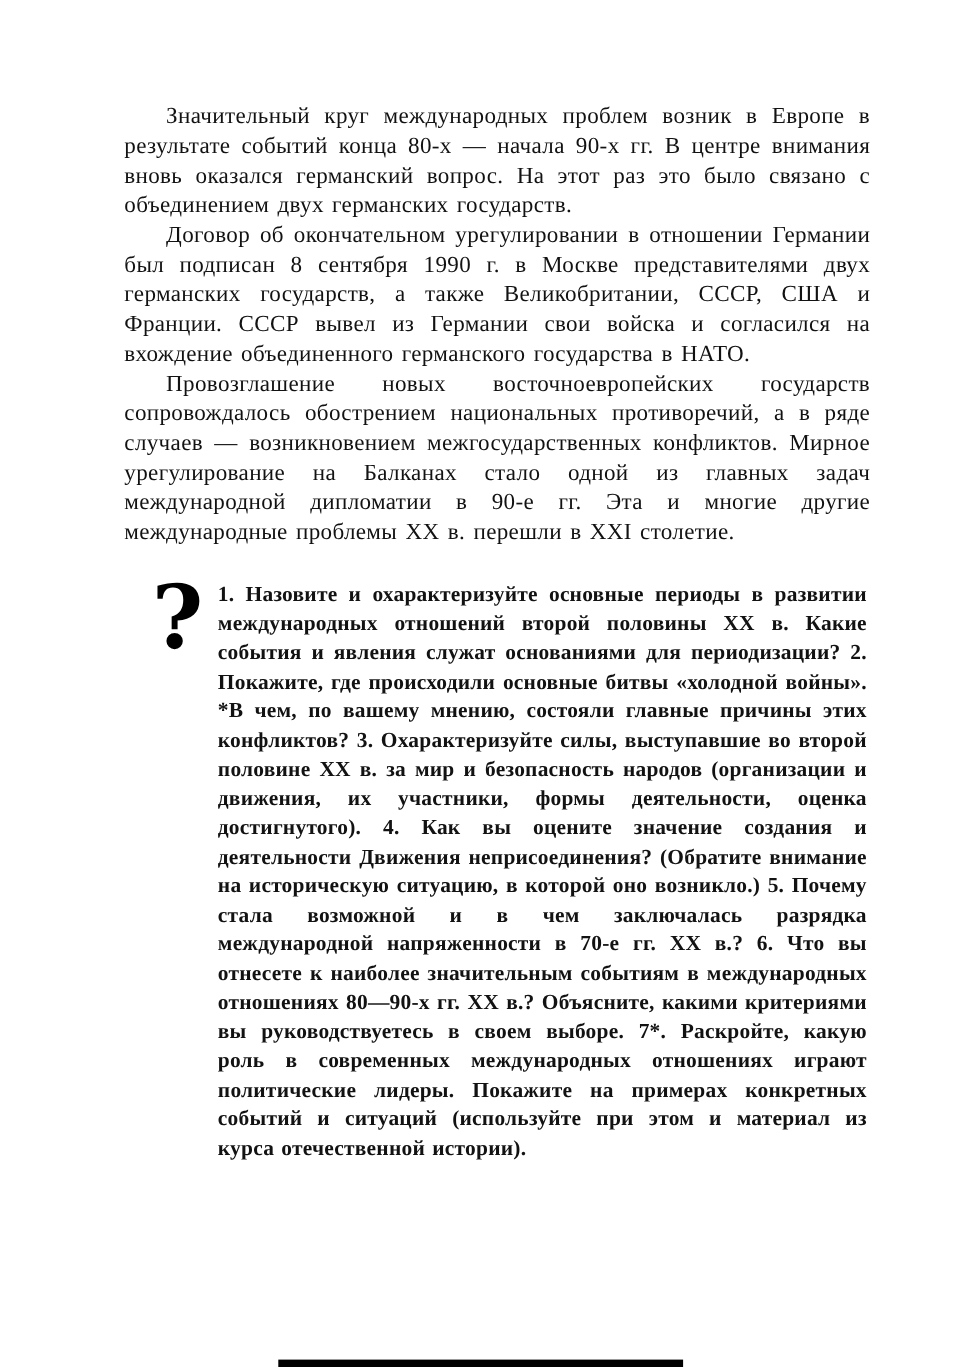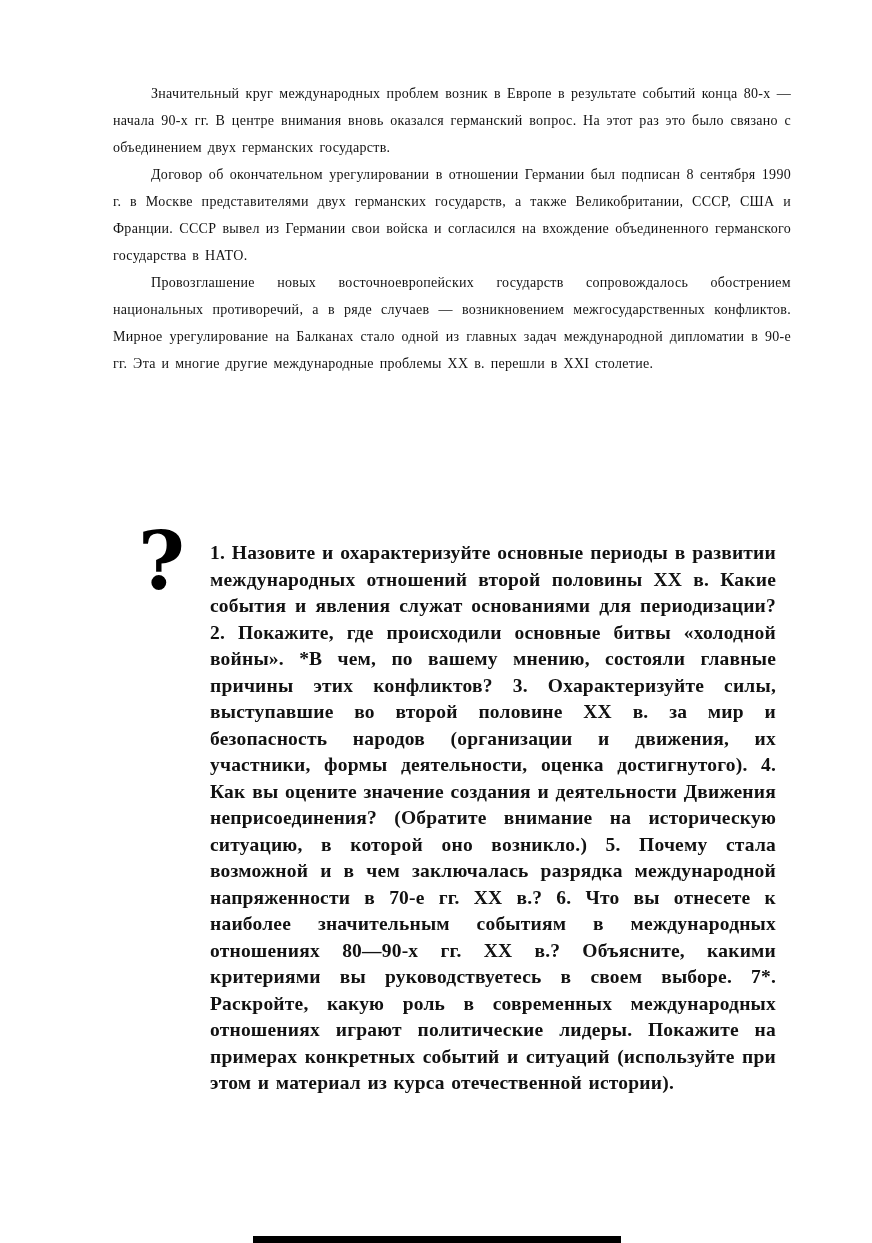--- a/index.html
+++ b/index.html
@@ -12,23 +12,23 @@
     width: 872px;
     height: 1243px;
     background: #ffffff;
     overflow: hidden;
     font-family: "Liberation Serif", "DejaVu Serif", serif;
     color: #121212;
   }
   .main-text {
     position: absolute;
     left: 113px;
-    top: 80px;
+    top: 92px;
     width: 678px;
-    font-size: 14px;
+    font-size: 21px;
     line-height: 27px;
     text-align: justify;
     letter-spacing: 0.3px;
     word-spacing: 2px;
   }
   .para {
     margin: 0;
     text-indent: 38px;
   }
   .questions {
@@ -44,21 +44,21 @@
     width: 56px;
     font-size: 80px;
     font-weight: bold;
     line-height: 74px;
     color: #000000;
     font-family: "DejaVu Serif", "Liberation Serif", serif;
     text-align: left;
   }
   .qtext {
     flex: 1 1 auto;
-    margin: 16px;
+    margin: 4px;
     font-weight: bold;
     font-size: 19.5px;
     line-height: 26.5px;
     text-align: justify;
     letter-spacing: 0.2px;
     word-spacing: 1.5px;
   }
   .scan-bar {
     position: absolute;
     left: 253px;

